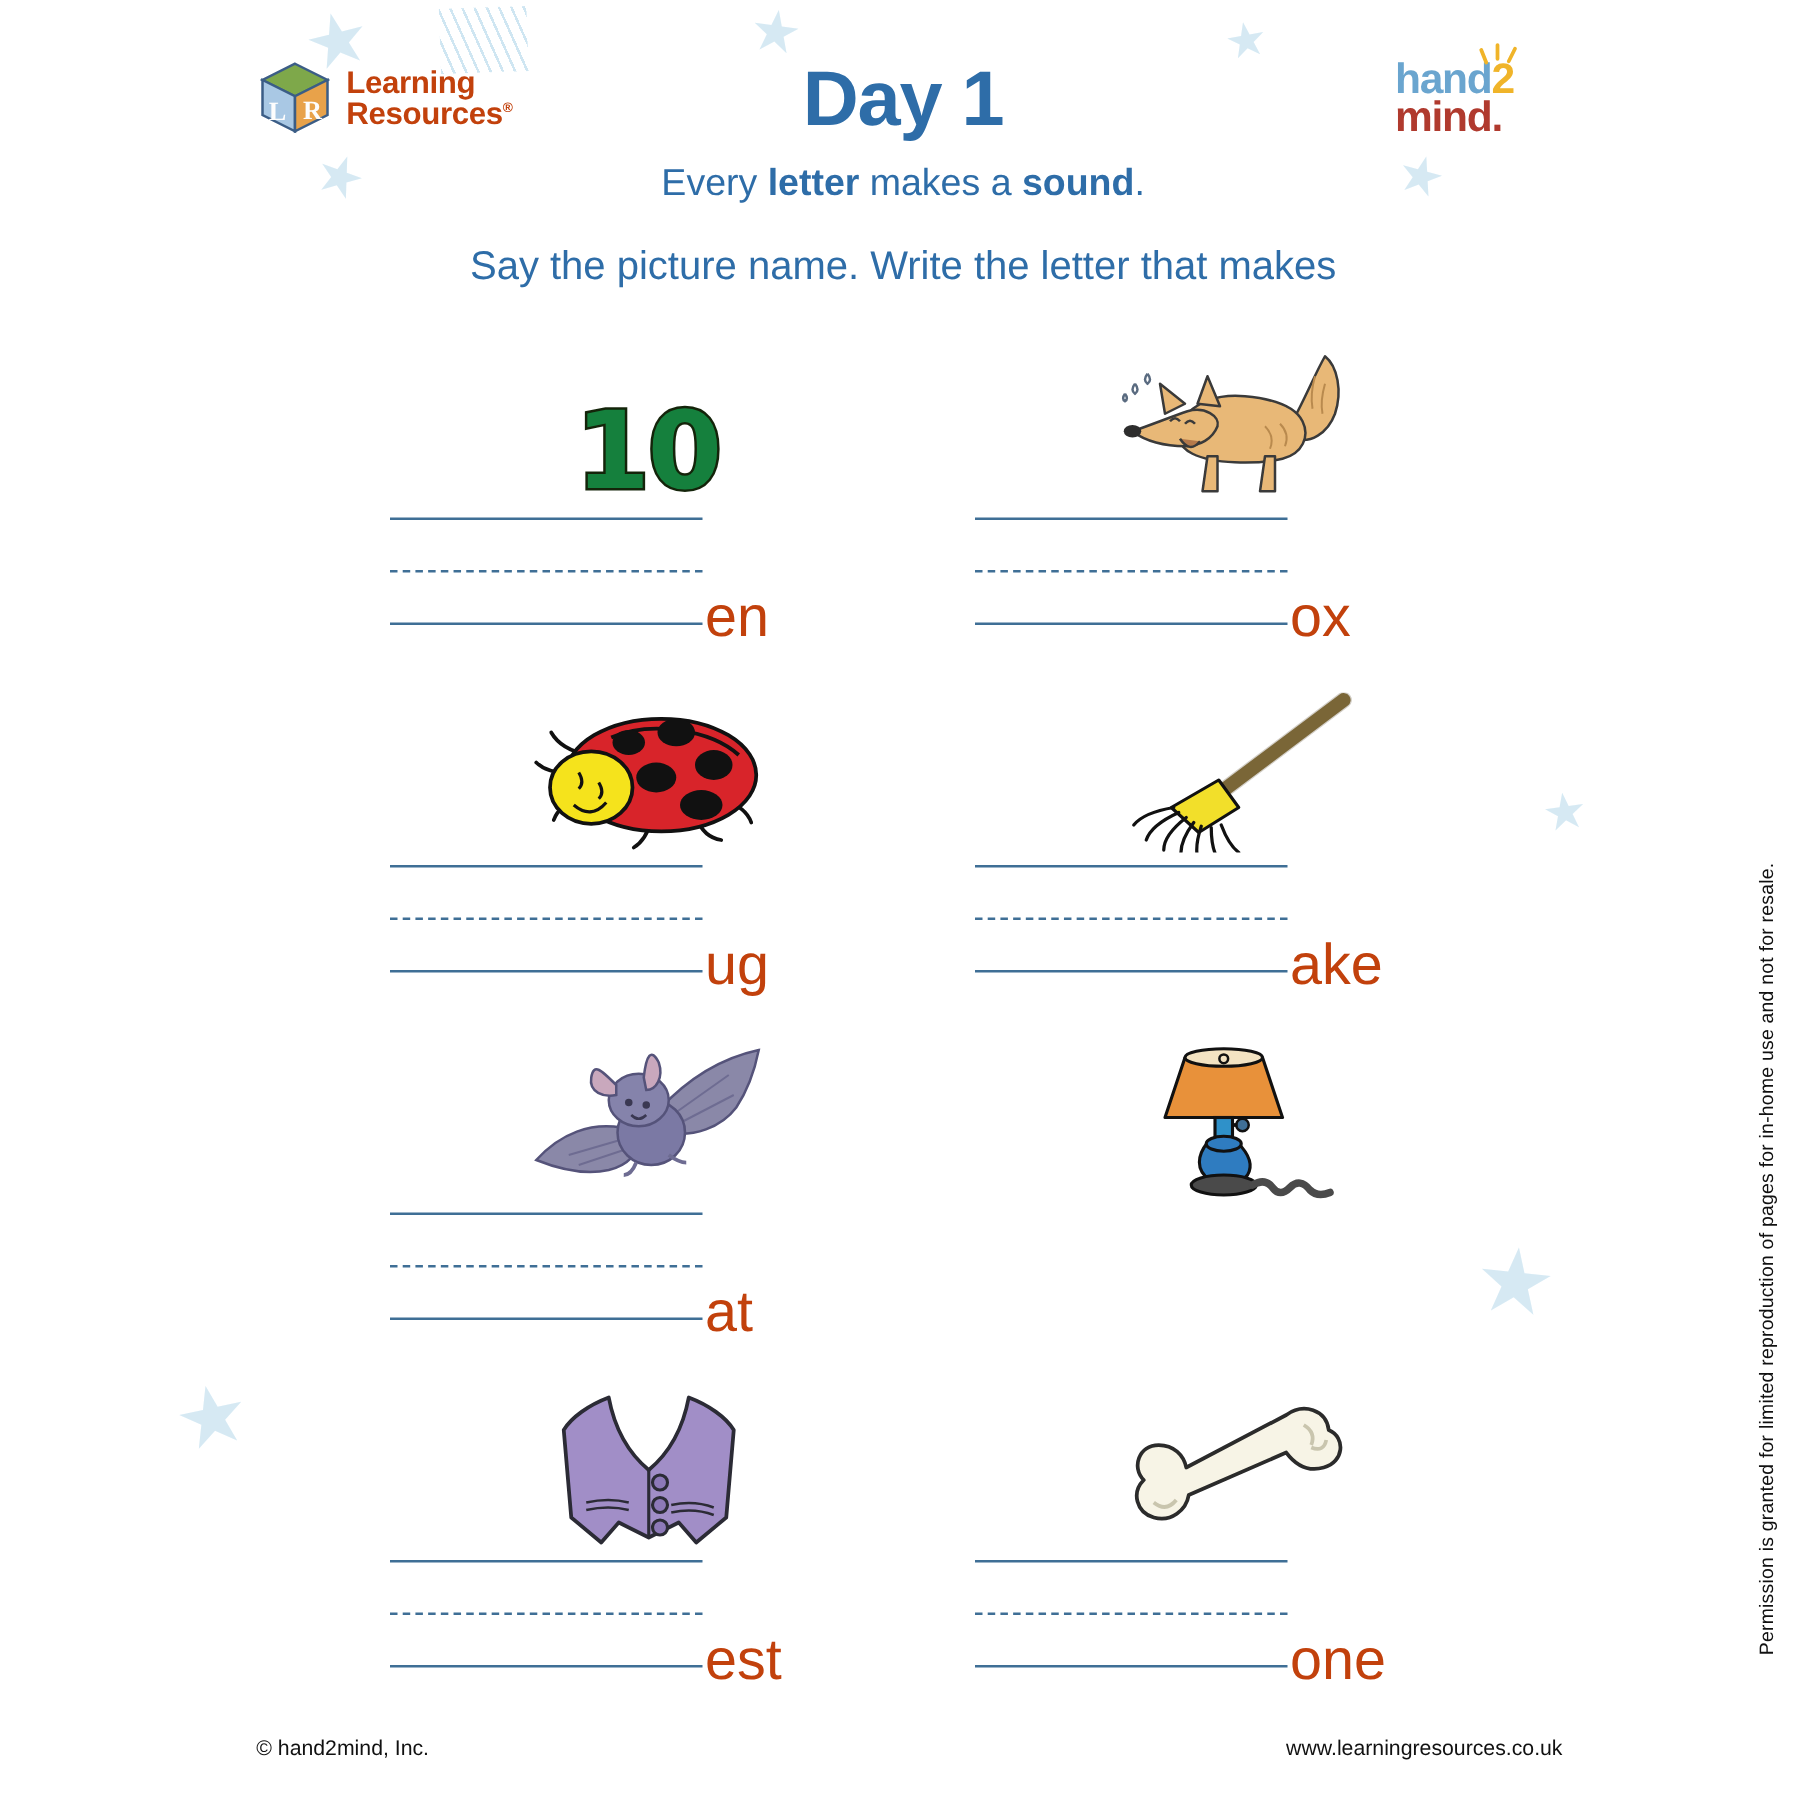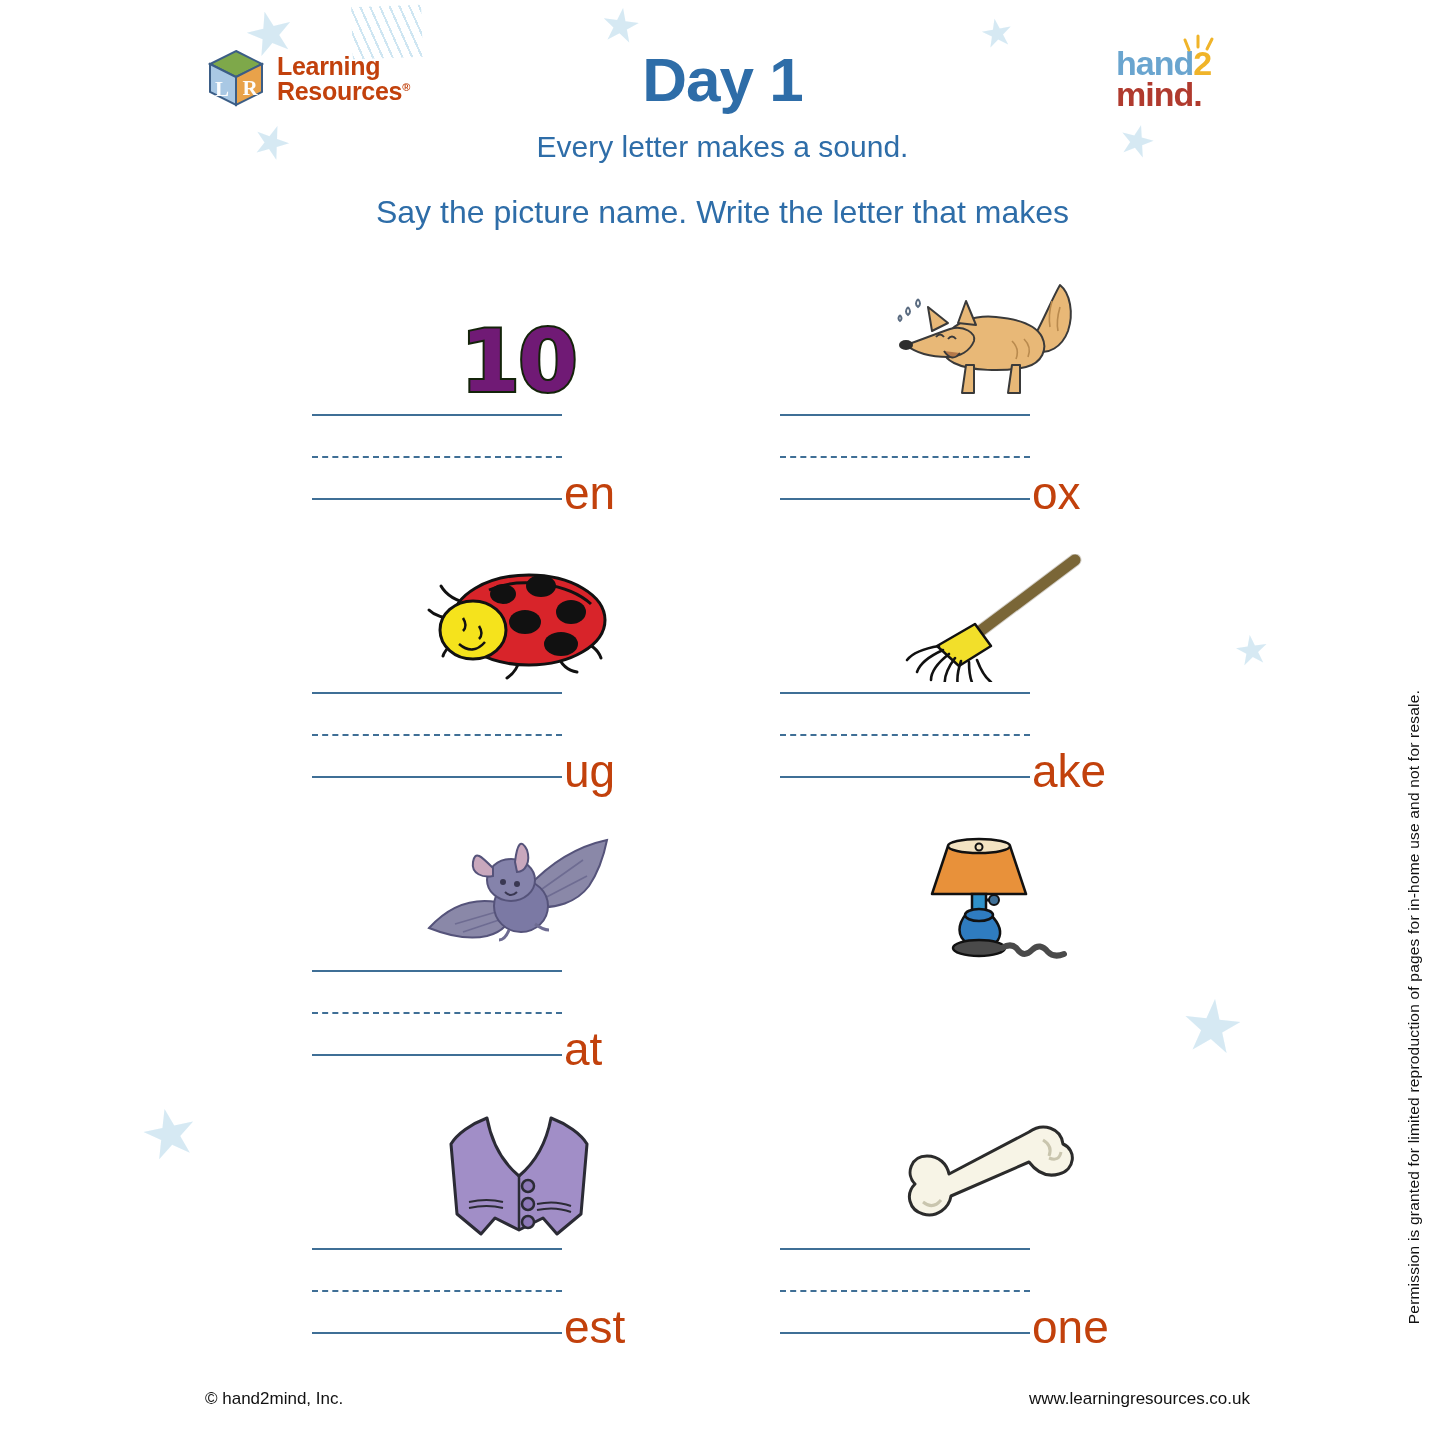--- a/index.html
+++ b/index.html
@@ -49,21 +49,21 @@
   .rays { position:absolute; right:-6px; top:-14px; width:34px; height:20px; }
 
   .title {
     position:absolute; left:0; right:0; top:44px; text-align:center;
     font-size:62px; font-weight:bold; color:#2e6da8; letter-spacing:-1px;
   }
   .subtitle {
     position:absolute; left:0; right:0; top:130px; text-align:center;
     font-size:30px; color:#2e6da8; font-weight:normal;
   }
-  .subtitle b { font-weight:normal; }
+  .subtitle b { font-weight:bold; }
   .instructions {
     position:absolute; left:300px; width:845px; top:192px; text-align:center;
     font-size:32px; color:#2e6da8; line-height:1.28; font-weight:normal;
   }
   .instructions b { font-weight:bold; }
 
   
   .grid {
     position:absolute; left:312px; top:278px; width:880px;
     display:grid; grid-template-columns: 1fr 1fr; row-gap: 0px; column-gap: 56px;
@@ -85,21 +85,21 @@
   }
   .ending {
     position:absolute; left:252px; bottom:-16px;
     font-size:46px; color:#c2410c; letter-spacing:0px; line-height:1;
     font-family:"Liberation Sans", sans-serif;
   }
 
   
   .numgraphic {
     font-size:86px; font-weight:bold;
-    color:#701a75;
+    color:#15803d;
     -webkit-text-stroke: 4px #14240a;
     paint-order: stroke fill;
     letter-spacing:-2px;
     font-family:"DejaVu Sans", sans-serif;
     line-height:1;
   }
 
   
   .side-note {
     position:absolute; right:22px; top:690px;

